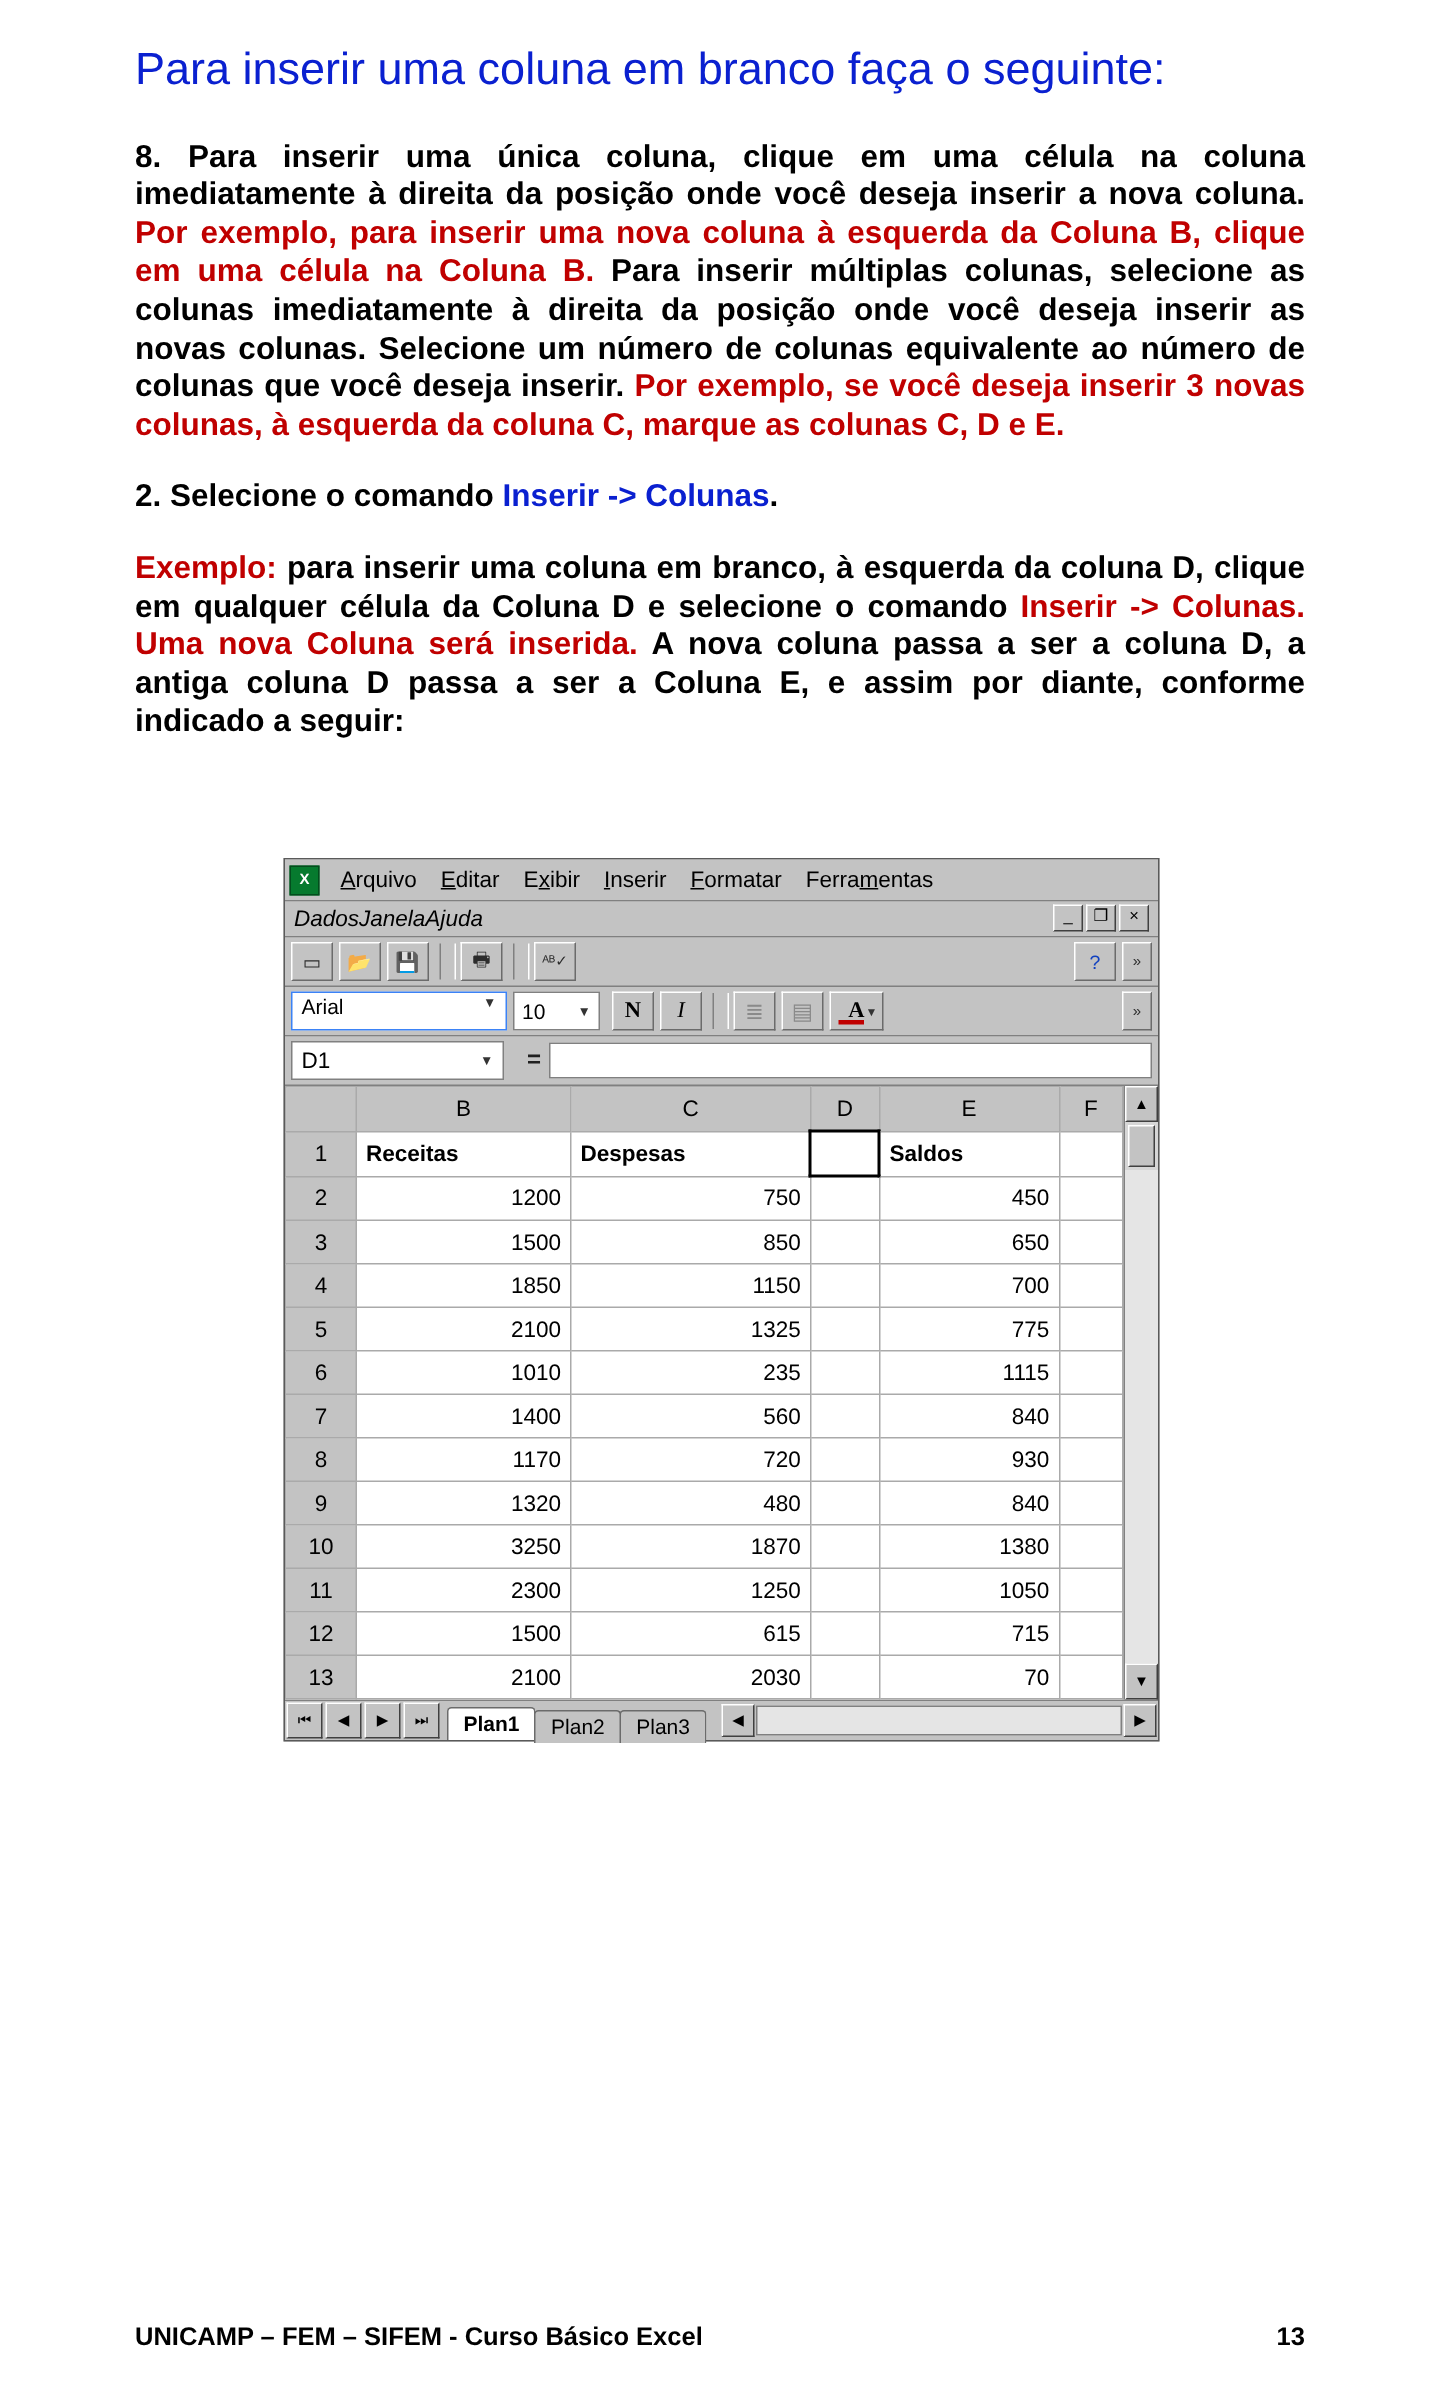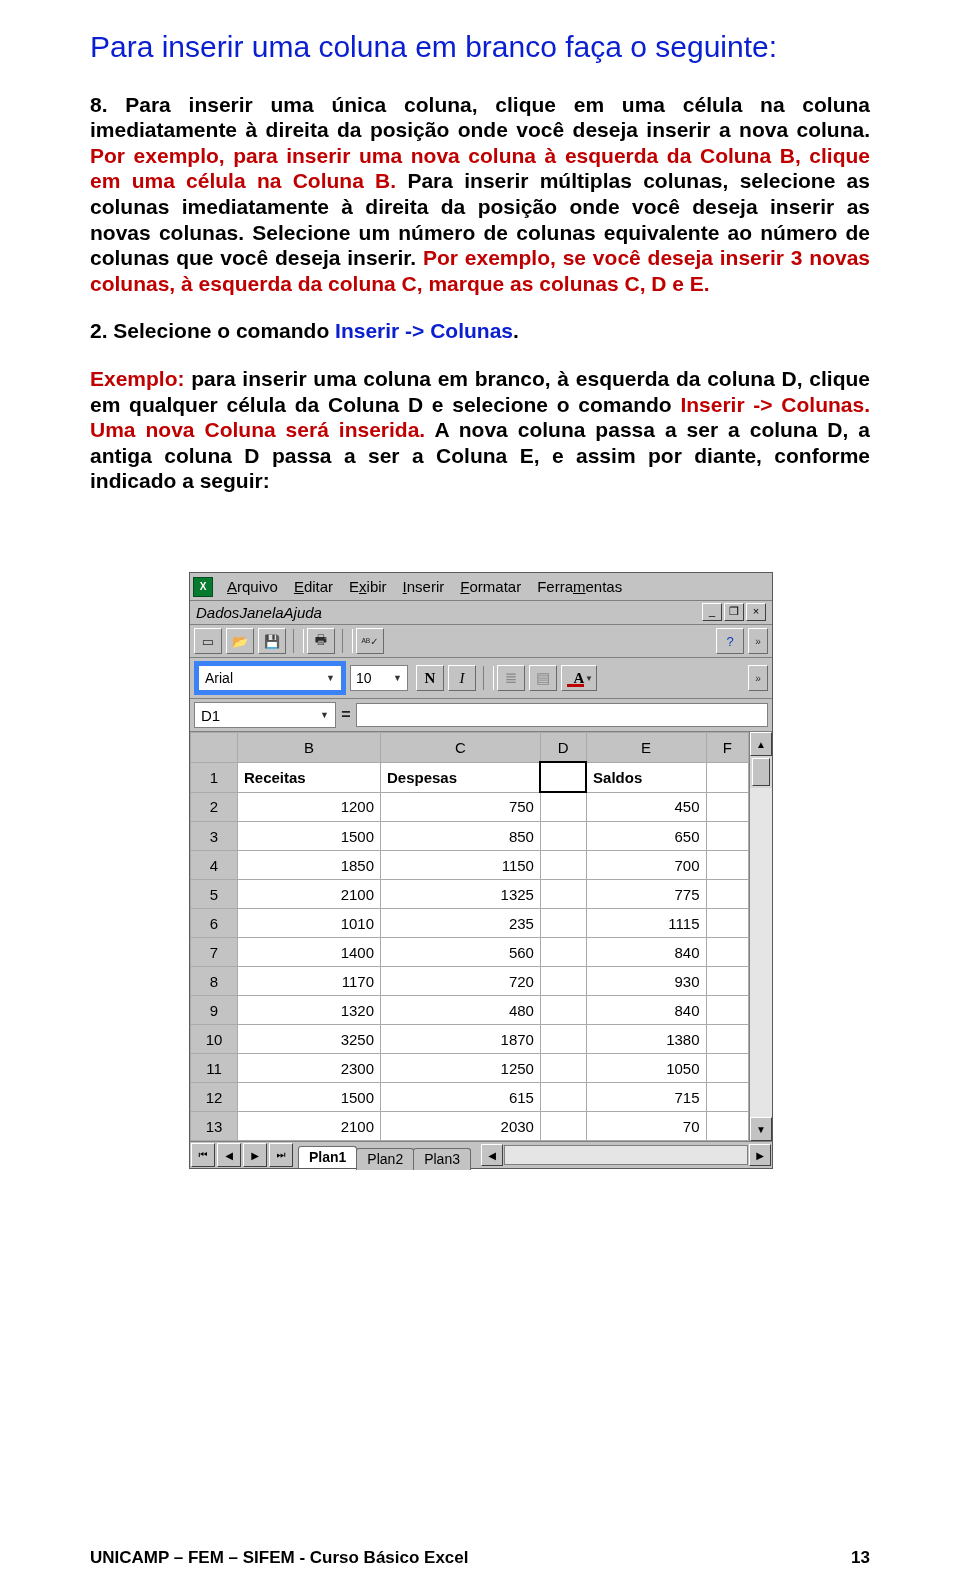--- a/index.html
+++ b/index.html
@@ -126,23 +126,23 @@
   }
   .toolbar2 {
     display: flex;
     background: #c3c3c3;
     border-bottom: 1px solid #808080;
     padding: 3px 4px;
     align-items: center;
   }
   .fontbox {
     width: 130px; height: 22px;
-    background: #fff; border: 5px solid #3b82f6;
+    background: #fff; border: 1px solid #3b82f6;
     padding: 1px 6px; font-size: 14px;
-    display: flex; align-items: center; justify-content: space-between;
+    display: flex; justify-content: space-between;
     margin-right: 4px;
   }
   .sizebox {
     width: 46px; height: 22px; background: #fff; border: 1px solid #808080;
     padding: 1px 5px; font-size: 14px;
     display: flex; align-items: center; justify-content: space-between;
     margin-right: 8px;
   }
   .dd { font-size: 9px; color: #333; }
   .fmtbtn {
@@ -175,21 +175,21 @@
     display: flex;
     background: #c3c3c3;
     border-bottom: 1px solid #808080;
     padding: 3px 4px;
     align-items: center;
   }
   .namebox {
     width: 128px; height: 22px;
     background: #fff; border: 1px solid #808080;
     display: flex; align-items: center; justify-content: space-between;
-    padding: 1px 6px; margin-right: 0; font-size: 15px;
+    padding: 1px 6px; margin-right: 10px; font-size: 15px;
   }
   .fx-eq {
     width: 20px; height: 22px; text-align: center; line-height: 22px;
     font-weight: 700; font-size: 16px; color: #202020;
   }
   .formula-bar {
     height: 22px; flex: 1; background: #fff; border: 1px solid #808080;
   }
 
   .sheet-area { display: flex; background: #c3c3c3; }

